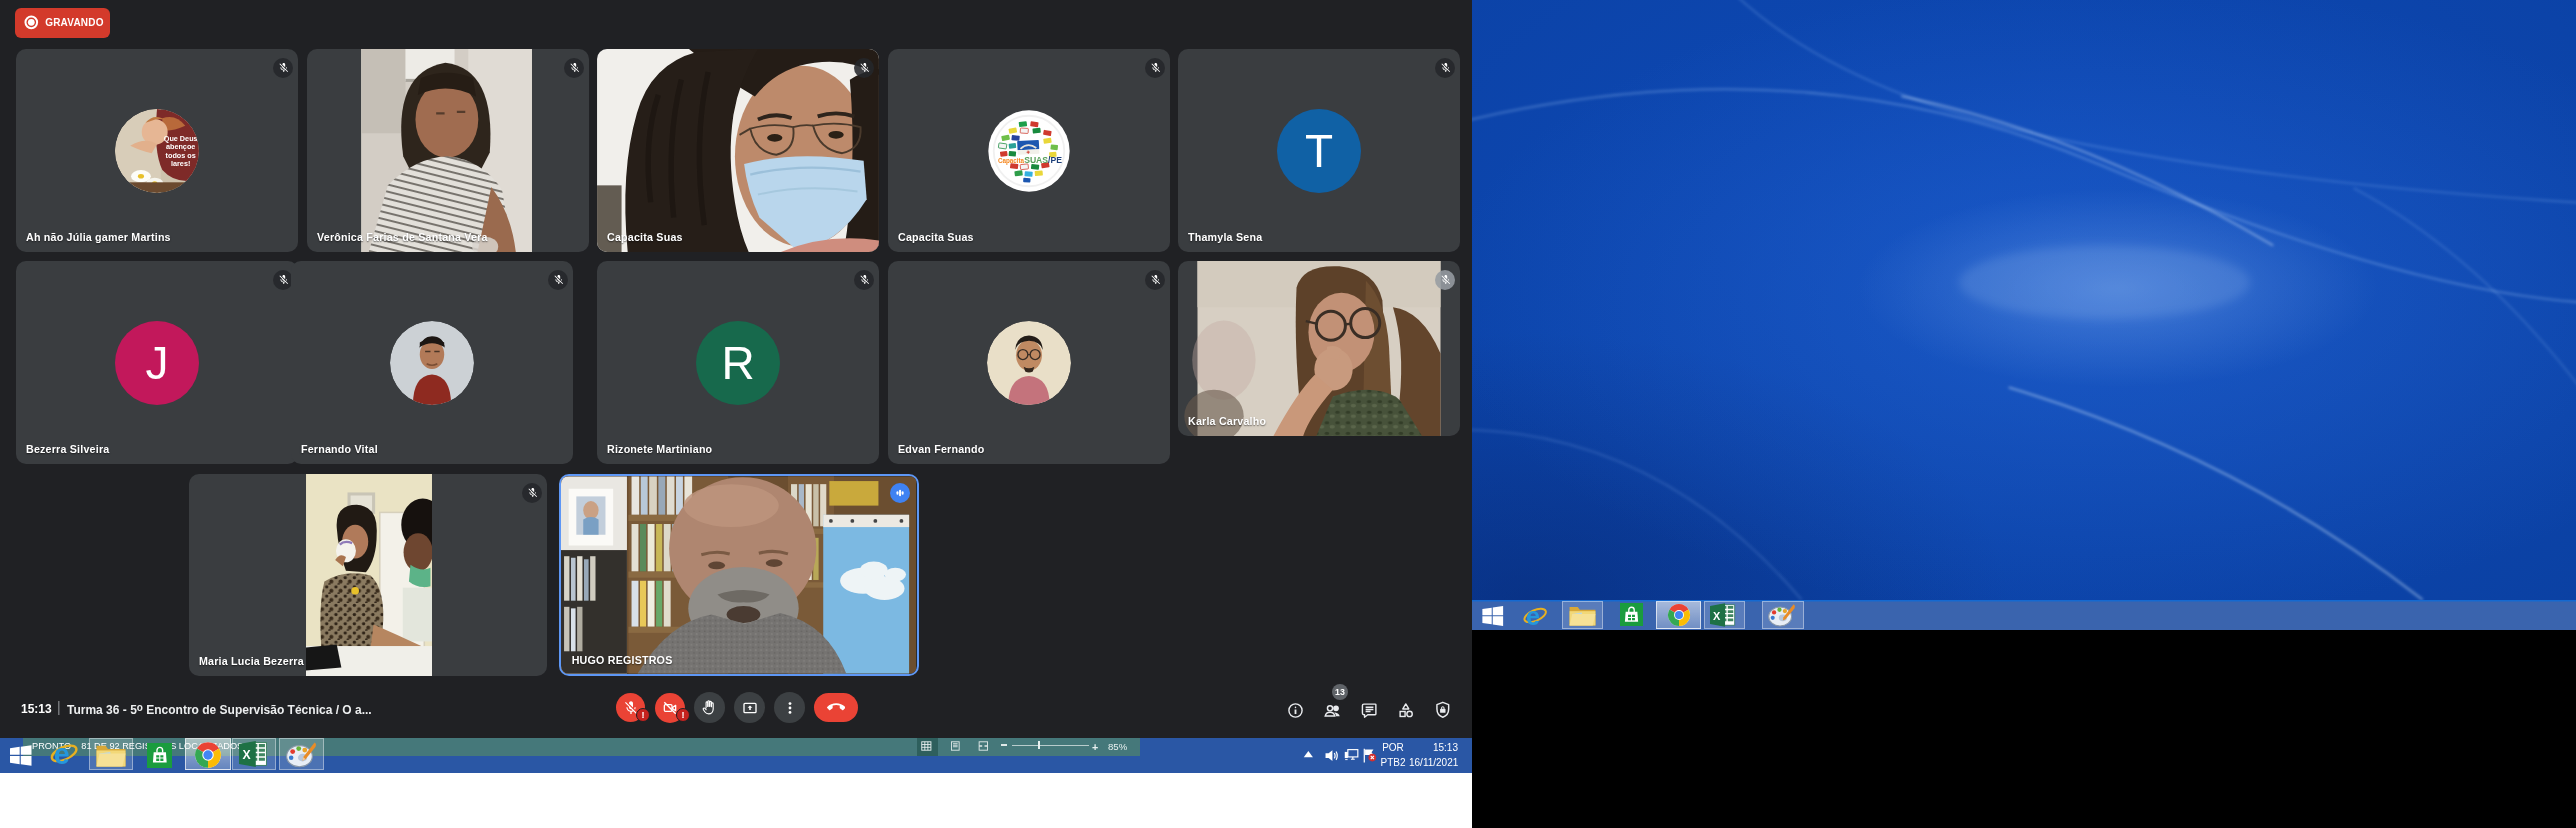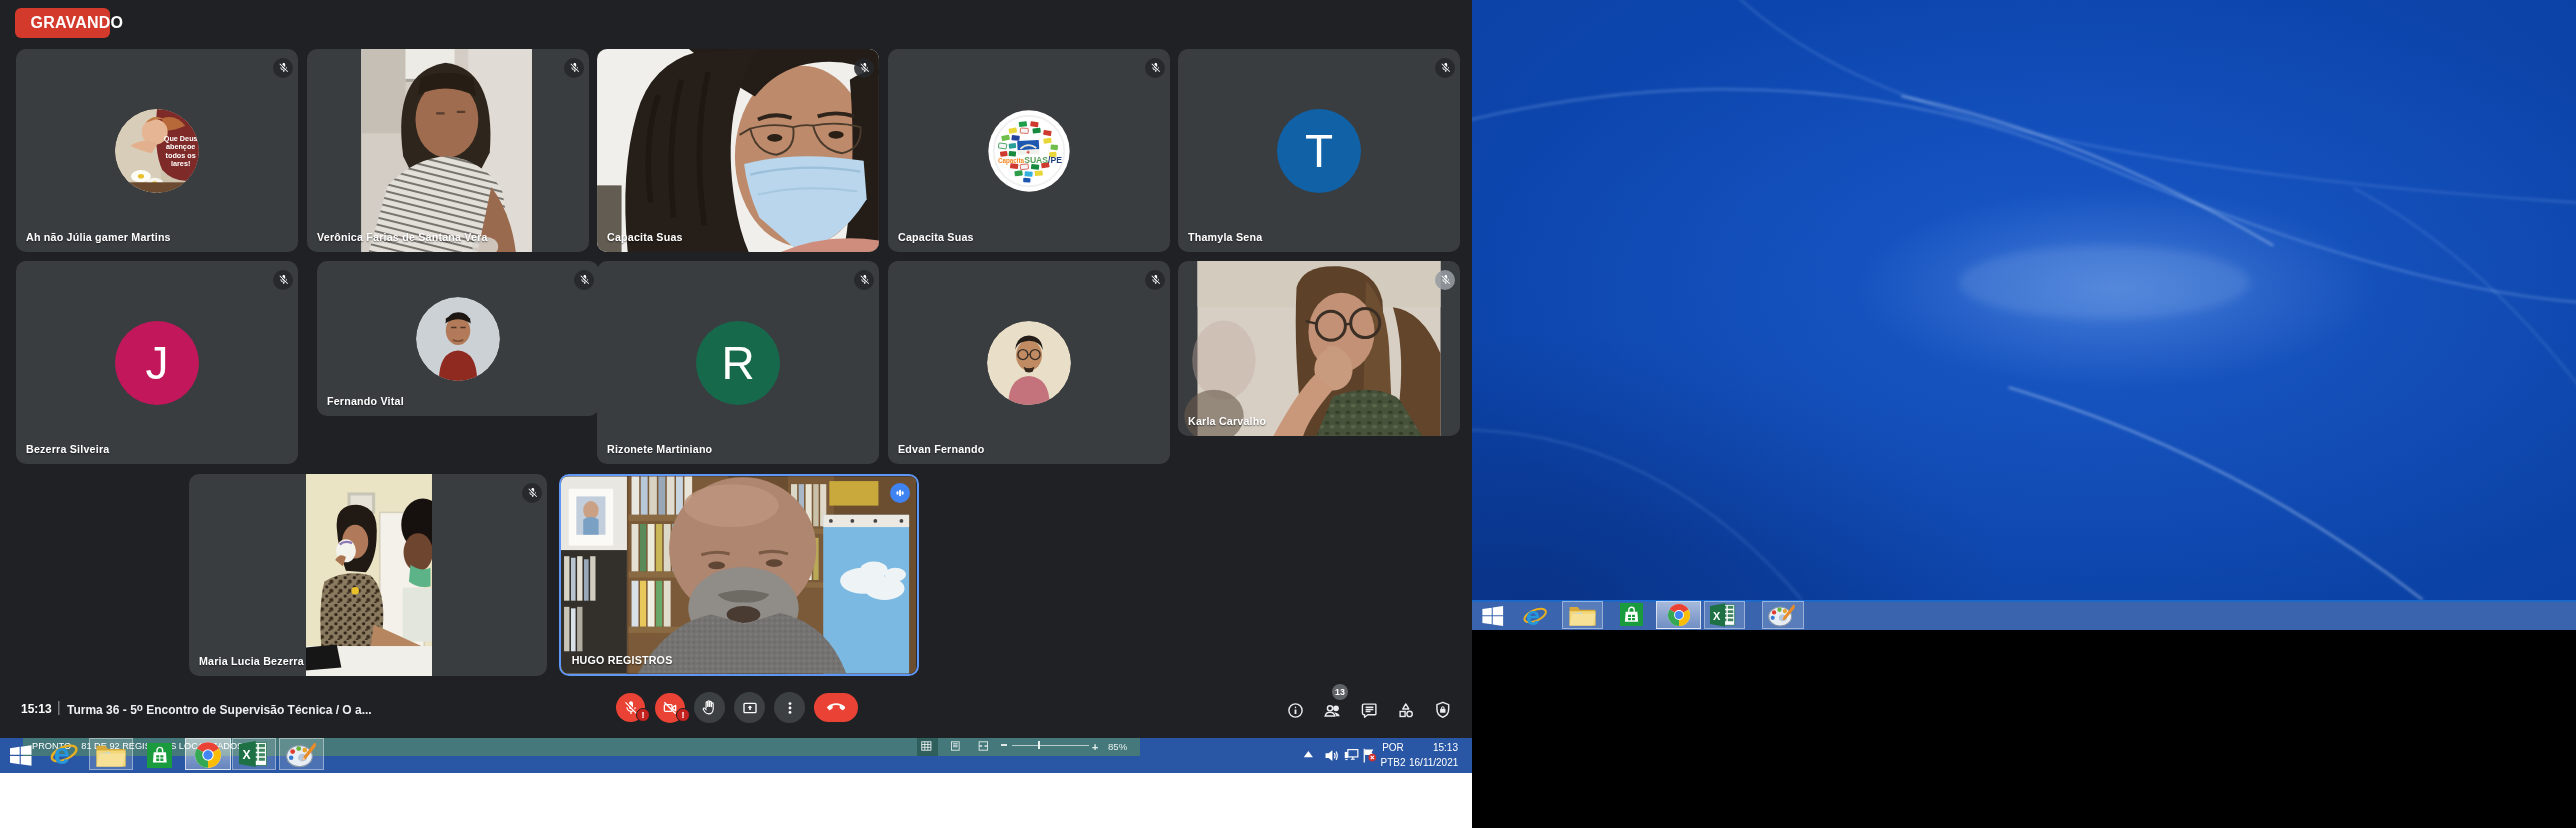--- a/index.html
+++ b/index.html
@@ -11,21 +11,21 @@
   .tile { position:absolute; background:#3a3d40; border-radius:10px; overflow:hidden; }
   .name { position:absolute; left:10px; bottom:9.2px; color:#fff; font-size:10.7px; font-weight:700;
      text-shadow:0 0.8px 1.5px rgba(0,0,0,.55); letter-spacing:0.2px; white-space:nowrap; }
   .chip { position:absolute; top:9.2px; right:4.6px; width:20px; height:20px; border-radius:50%;
      background:rgba(36,39,42,.88); display:flex; align-items:center; justify-content:center; }
   .avatar { position:absolute; left:50%; top:50%; transform:translate(-50%,-50%); border-radius:50%;
      display:flex; align-items:center; justify-content:center; color:#fff; }
   .vid { position:absolute; top:0; height:100%; overflow:hidden; }
   #gravando { position:absolute; left:15.3px; top:7.7px; width:95px; height:30px; background:#d33a2b;
      border-radius:6.1px; color:#fff; display:flex; align-items:center; }
-  #gravando span { font-size:16px; font-weight:700; letter-spacing:0.2px; margin-left:6.1px; }
+  #gravando span { font-size:10px; font-weight:700; letter-spacing:0.2px; margin-left:6.1px; }
   .ctlbtn { position:absolute; border-radius:50%; display:flex; align-items:center; justify-content:center; }
   .dark { background:#3c4043; }
   .red { background:#ea4335; }
   #xlbar { position:absolute; left:23px; top:738px; width:1117px; height:17.6px; background:#45787a; color:#fff; }
   #taskbar1 { position:absolute; left:0; top:738px; width:1472px; height:35px; background:#2a57a5; }
   #white1 { position:absolute; left:0; top:773px; width:1472px; height:55px; background:#fff; }
   #mon2 { position:absolute; left:1472px; top:0; width:1104px; height:630px; overflow:hidden; }
   #wall { position:absolute; left:0; top:0; width:1104px; height:600px;
      background:
        radial-gradient(383px 146px at 58.5% 48%, rgba(160,200,255,.30), rgba(160,200,255,0) 68%),
@@ -219,21 +219,21 @@
 
     <div class="tile" style="left:16px;top:261px;width:282px;height:203px">
       <div class="avatar" style="width:84px;height:84px;background:#c2185b;font-size:46px;font-weight:400">J</div>
       <div class="name">Bezerra Silveira</div>
       <div class="chip">
           <svg width="11.5" height="11.5" viewBox="0 0 24 24" fill="#fff">
             <use href="#micoff"></use>
           </svg>
         </div>
     </div>
-    <div class="tile" style="left:317px;top:261px;width:282px;height:155px">
+    <div class="tile" style="left:291px;top:261px;width:282px;height:203px">
       <svg class="avatar" width="84" height="84" viewBox="0 0 110 110">
         <defs>
             <clipPath id="c7">
               <circle cx="55" cy="55" r="55"></circle>
             </clipPath>
           </defs>
         <g clip-path="url(#c7)">
           <rect width="110" height="110" fill="#ccd1d5"></rect>
           <path d="M30 110 Q30 72 55 70 Q80 72 80 110 Z" fill="#8e2a20"></path>
           <ellipse cx="55" cy="44" rx="16" ry="19" fill="#b27a58"></ellipse>

